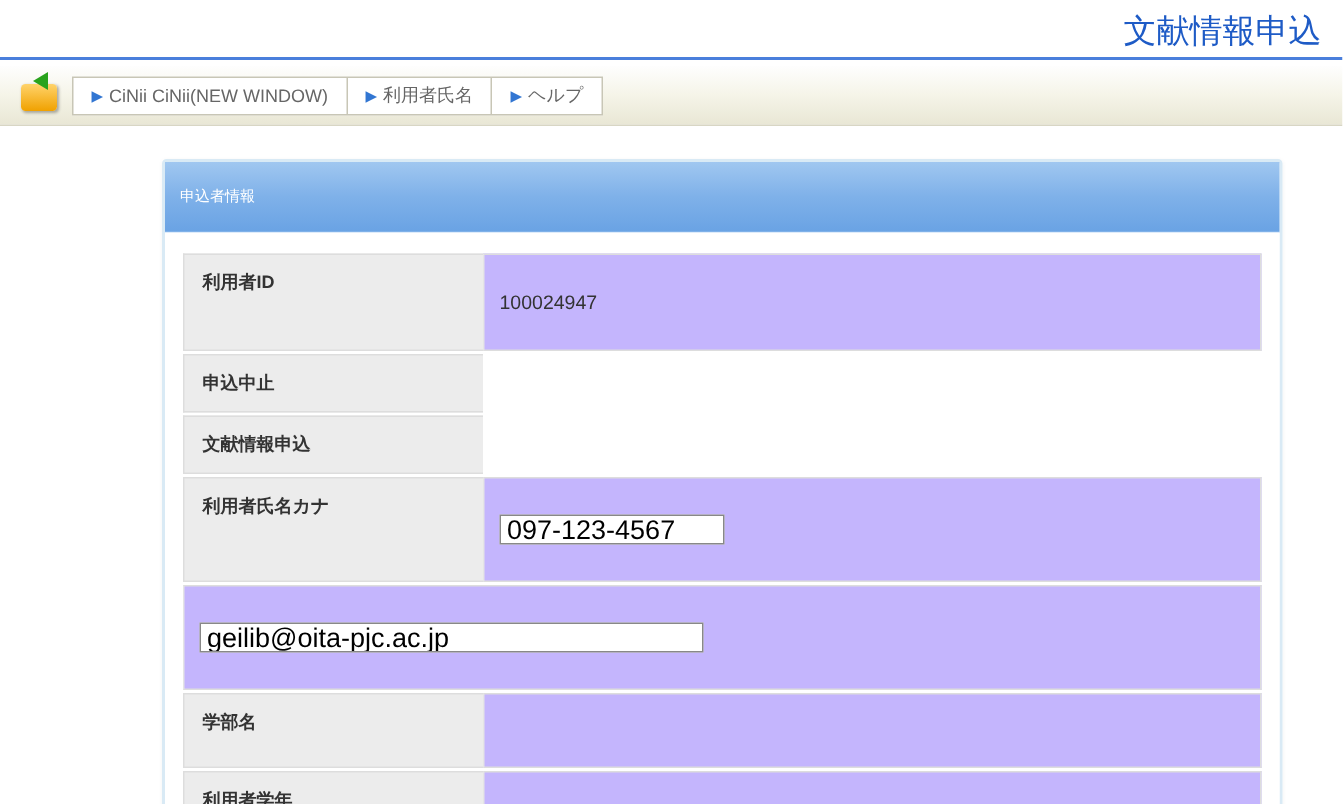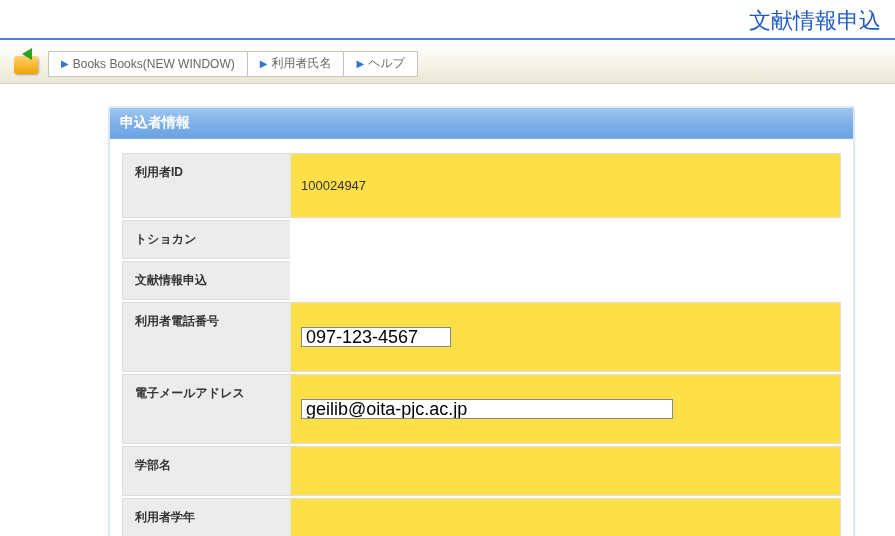--- a/index.html
+++ b/index.html
@@ -78,82 +78,82 @@
     
     .card {
       margin: 22px 40px 20px 108px;
       border: 2px solid #d9eaf5;
       border-radius: 3px;
       box-shadow: 0 1px 3px rgba(0,0,0,0.05);
     }
     .card-header {
       background: linear-gradient(to bottom, #a0c7f0 0%, #7fb1e9 50%, #6aa3e4 100%);
       color: #fff;
-      font-weight: bold;
-      padding: 6px 10px;
-      font-size: 14px;
+      font-weight: normal;
+      padding: 16px 10px;
+      font-size: 10px;
       border-bottom: 1px solid #7fb1e9;
     }
     .card-body {
       padding: 12px;
       background: #fff;
     }
     
     .form-row {
       display: flex;
       border-top: 2px solid #fff;
     }
     .form-label {
-      width: 168px;
+      width: 200px;
       background: #ececec;
       padding: 10px 12px;
       font-weight: bold;
       color: #333;
       border: 1px solid #ddd;
       border-right: none;
       font-size: 12px;
     }
     .form-value {
       flex: 1;
-      background: #fde047;
+      background: #c4b5fd;
       padding: 24px 10px;
       border: 1px solid #ddd;
       border-left: 1px solid #e5e5e5;
       font-size: 13px;
       color: #333;
       min-height: 36px;
       display: flex;
       align-items: center;
     }
     .form-value input[type="text"] {
       border: 1px solid #888;
       padding: 2px 4px;
       font-size: 18px;
       font-family: Liberation Sans, sans-serif;
       height: 20px;
     }
     .phone-input { width: 150px; }
-    .email-input { width: 372px; }
+    .email-input { width: 336px; }
   </style>
 </head>
 <body>
 
 <div class="header-bar">
   <div class="page-title">文献情報申込</div>
 </div>
 
 <div class="toolbar">
   <div class="toolbar-icon">
     <div class="box"></div>
     <div class="arrow"></div>
   </div>
   <div class="toolbar-tabset">
     <div class="toolbar-tab">
       <span class="bullet">▶</span>
-      <span>Books Books(NEW WINDOW)</span>
+      <span>CiNii CiNii(NEW WINDOW)</span>
     </div>
     <div class="toolbar-tab">
       <span class="bullet">▶</span>
       <span>利用者氏名</span>
     </div>
     <div class="toolbar-tab">
       <span class="bullet">▶</span>
       <span>ヘルプ</span>
     </div>
   </div>
@@ -162,36 +162,35 @@
 <div class="card">
   <div class="card-header">申込者情報</div>
   <div class="card-body">
 
     <div class="form-row">
       <div class="form-label">利用者ID</div>
       <div class="form-value">100024947</div>
     </div>
 
     <div class="form-row">
-      <div class="form-label">トショカン</div>
+      <div class="form-label">申込中止</div>
     </div>
 
     <div class="form-row">
       <div class="form-label">文献情報申込</div>
     </div>
 
     <div class="form-row">
-      <div class="form-label">利用者電話番号</div>
+      <div class="form-label">利用者氏名カナ</div>
       <div class="form-value">
         <input type="text" class="phone-input" value="097-123-4567" style="">
       </div>
     </div>
 
     <div class="form-row">
-      <div class="form-label">電子メールアドレス</div>
       <div class="form-value">
         <input type="text" class="email-input" value="geilib@oita-pjc.ac.jp" style="">
       </div>
     </div>
 
 
     <div class="form-row">
       <div class="form-label">学部名</div>
       <div class="form-value"></div>
     </div>

